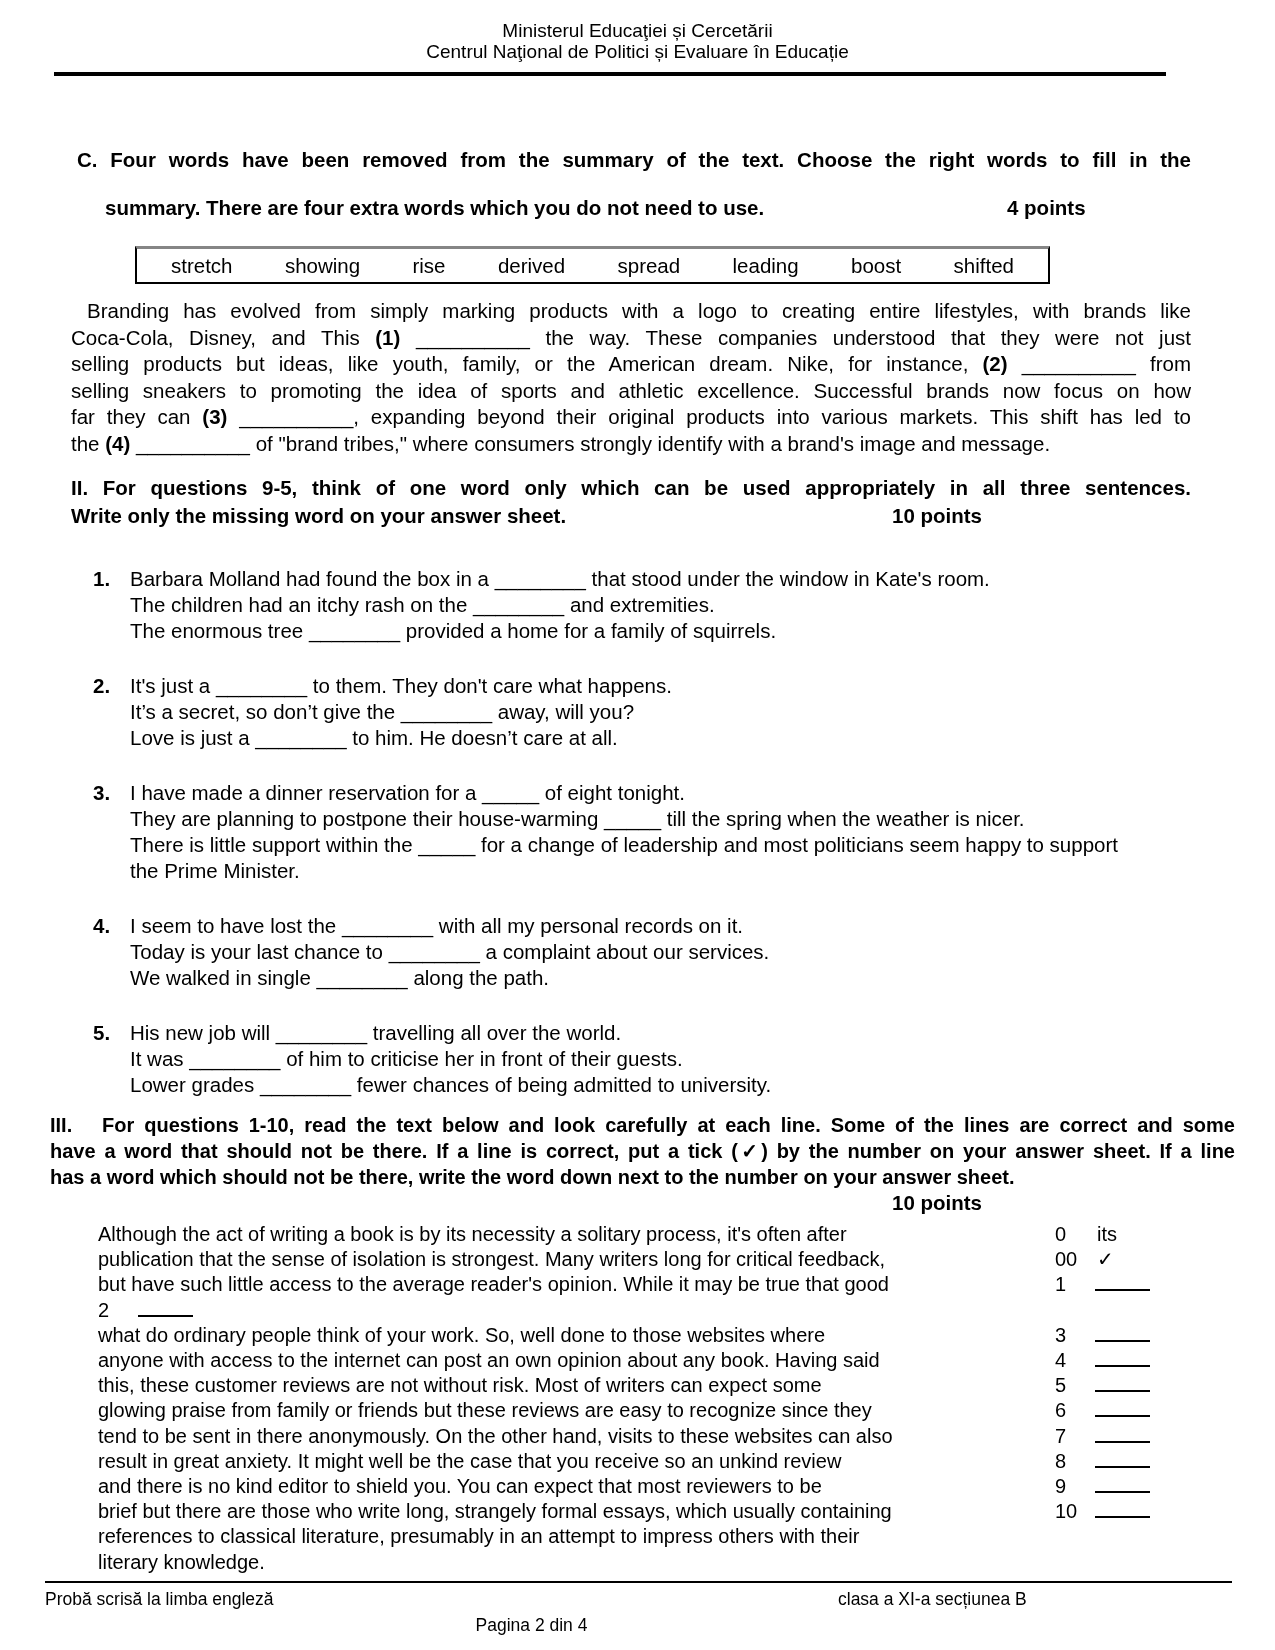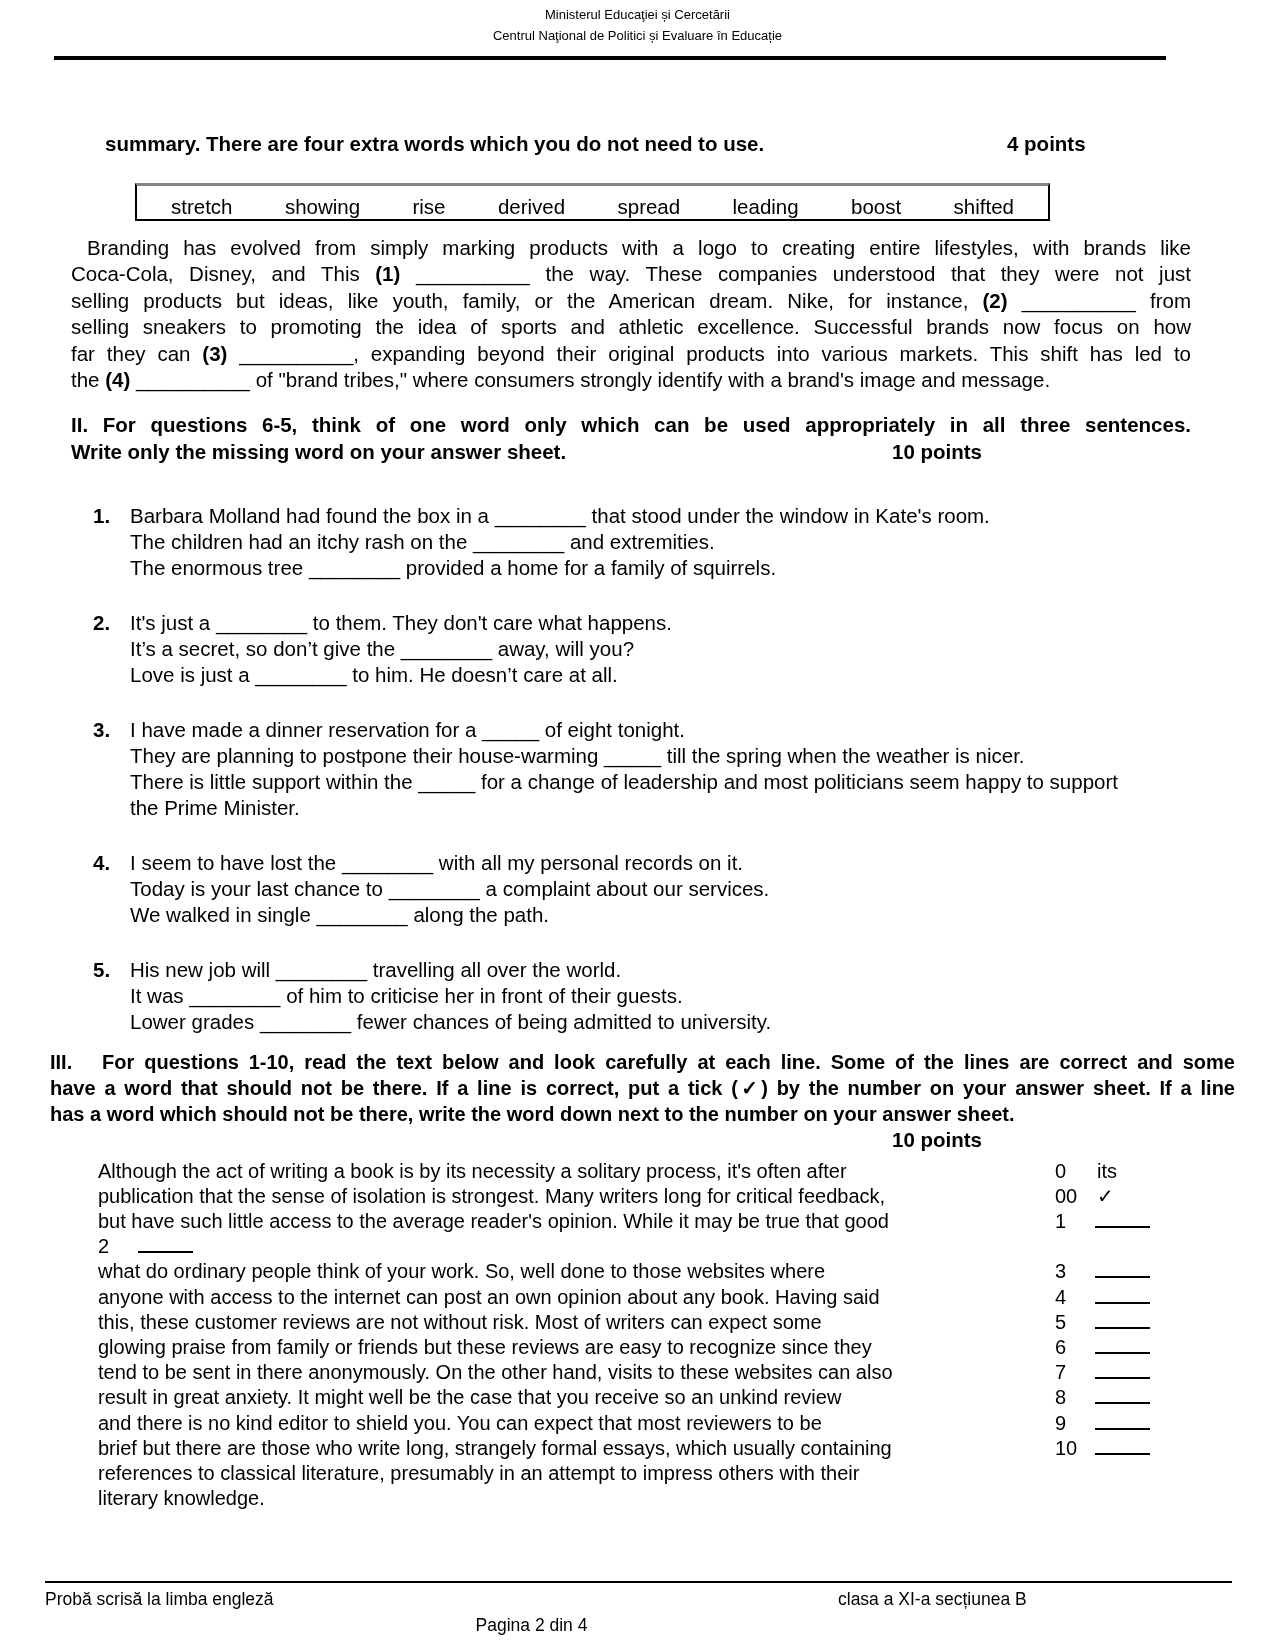--- a/index.html
+++ b/index.html
@@ -8,40 +8,40 @@
     width:1275px;height:1650px;
     margin:0 auto;
     background:#ffffff;
     font-family:"Liberation Sans", sans-serif;
     font-size:20.5px;
     color:#000;
     overflow:hidden;
   }
   .b{font-weight:bold;}
   
-  .doc-header{padding-top:4px;text-align:center;font-size:13px;line-height:21px;}
+  .doc-header{padding-top:20px;text-align:center;font-size:19px;line-height:21px;}
   .rule-thick{height:4px;background:#000;margin:10px 0 0 54px;width:1112px;}
   
   .sec{margin-left:71px;width:1120px;position:relative;}
   .sec-c{margin-top:70px;}
   .heading{font-weight:bold;line-height:27.5px;}
   .stretch{text-align:justify;text-align-last:justify;}
   .hline{position:relative;}
   .hang-c{padding-left:34px;margin-top:20px;}
   .indent-c{padding-left:6px;}
   .points{position:absolute;top:0;font-weight:bold;white-space:nowrap;}
   .points-c{left:936px;}
   .points-ii{left:821px;}
   
   .wordbank{
     box-sizing:border-box;
     margin:25px 0 0 64px;width:915px;height:38px;
     border:2px solid #000;border-top:3px solid #858585;
-    display:flex;align-items:flex-end;justify-content:space-between;
-    padding:0 34px;
+    display:flex;align-items:center;justify-content:space-between;
+    padding:12px 34px;
   }
   .wb-word{white-space:nowrap;}
   
   .para{margin-top:14px;line-height:26.5px;}
   .rich-line{white-space:pre-wrap;}
   .rich-line.stretch{text-align:justify;text-align-last:justify;}
   .rich-line.indent{text-indent:16px;}
   
   .sec-ii{margin-top:17px;}
   .q{display:flex;margin-top:29px;padding-left:22px;line-height:26px;}
@@ -70,20 +70,21 @@
 <div class="page">
 
   <div class="doc-header">
     <div>Ministerul Educaţiei și Cercetării</div>
     <div>Centrul Naţional de Politici și Evaluare în Educație</div>
   </div>
   <div class="rule-thick"></div>
 
   <section class="sec sec-c">
     <div class="heading">
+      <div class="hline stretch indent-c">C. Four words have been removed from the summary of the text. Choose the right words to fill in the</div>
       <div class="hline hang-c">
         <span>summary. There are four extra words which you do not need to use.</span>
         <span class="points points-c">4 points</span>
       </div>
     </div>
     <div class="wordbank">
         <span class="wb-word">stretch</span>
         <span class="wb-word">showing</span>
         <span class="wb-word">rise</span>
         <span class="wb-word">derived</span>
@@ -97,21 +98,21 @@
         <div class="rich-line stretch"><span>Coca-Cola, Disney, and This </span><span class="b">(1)</span><span> __________ the way. These companies understood that they were not just</span></div>
         <div class="rich-line stretch"><span>selling products but ideas, like youth, family, or the American dream. Nike, for instance, </span><span class="b">(2)</span><span> __________ from</span></div>
         <div class="rich-line stretch"><span>selling sneakers to promoting the idea of sports and athletic excellence. Successful brands now focus on how</span></div>
         <div class="rich-line stretch"><span>far they can </span><span class="b">(3)</span><span> __________, expanding beyond their original products into various markets. This shift has led to</span></div>
         <div class="rich-line"><span>the </span><span class="b">(4)</span><span> __________ of "brand tribes," where consumers strongly identify with a brand's image and message.</span></div>
       </div>
   </section>
 
   <section class="sec sec-ii">
     <div class="heading">
-      <div class="hline stretch">II. For questions 6-5, think of one word only which can be used appropriately in all three sentences.</div>
+      <div class="hline stretch">II. For questions 9-5, think of one word only which can be used appropriately in all three sentences.</div>
       <div class="hline">
         <span>Write only the missing word on your answer sheet.</span>
         <span class="points points-ii">10 points</span>
       </div>
     </div>
     <div>
         <div class="q">
           <span class="q-num">1.</span>
           <div class="q-text">
             <div>Barbara Molland had found the box in a ________ that stood under the window in Kate's room.</div>

